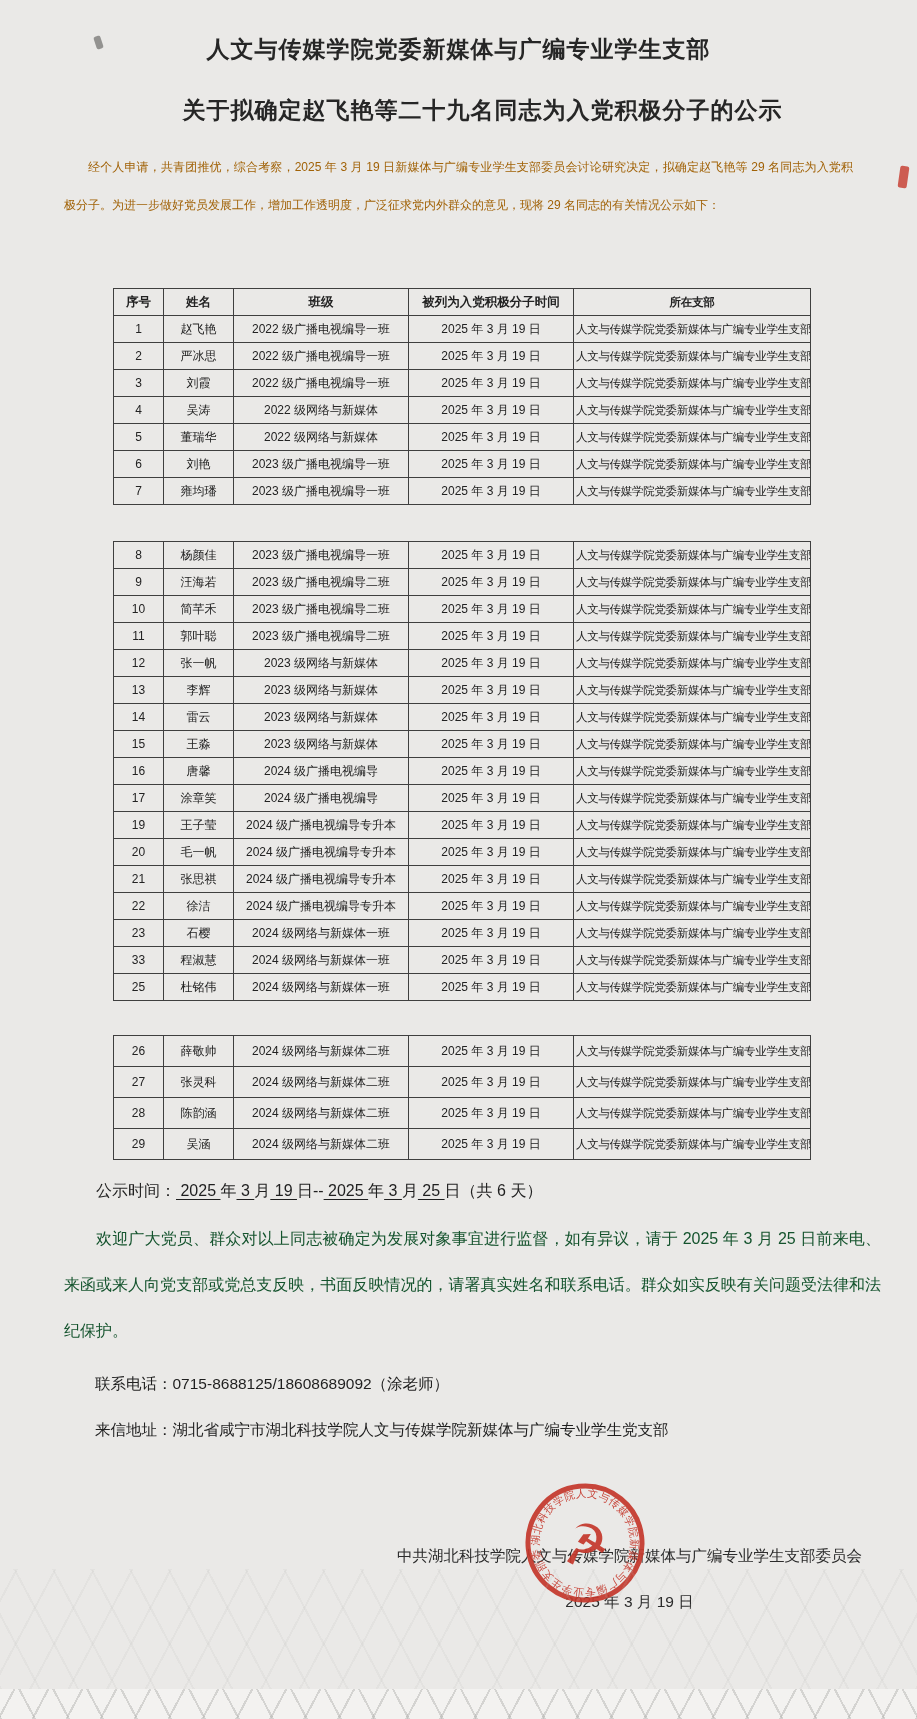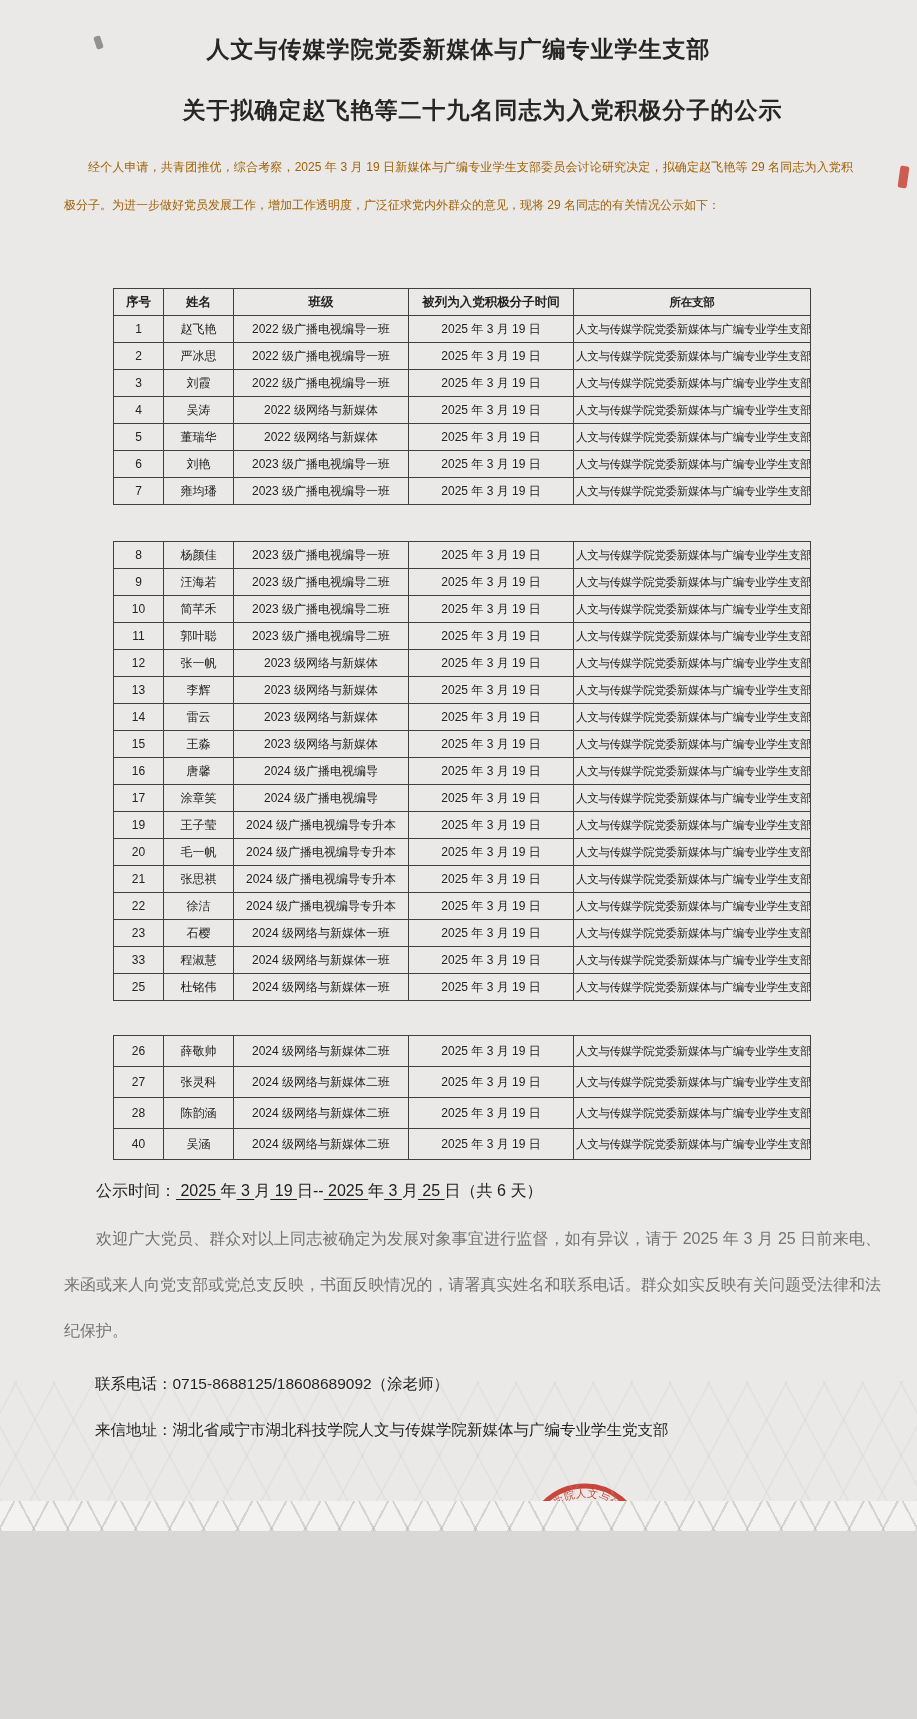--- a/index.html
+++ b/index.html
@@ -1,18 +1,18 @@
 <!DOCTYPE html>
 <html><head>
 <meta charset="utf-8">
 <style>
   html,body{margin:0;padding:0;background:#d9d8d6;}
   .page{
     position:relative;
-    width:917px;height:1531px;
+    width:917px;height:1719px;
     background:#eae9e7;
     font-family:"Liberation Sans","DejaVu Sans",sans-serif;
     color:#262626;
     overflow:hidden;
     margin:0 auto;
   }
   .titles{padding-top:34px;}
   .doc-org{
     text-align:center;font-size:23px;font-weight:bold;letter-spacing:1px;margin:0;
   }
@@ -50,21 +50,21 @@
   .c-branch{width:237px;font-size:11.5px;letter-spacing:-0.3px;}
   .publicity{
     margin:16px 64px 0 64px;
     font-size:16px;line-height:30px;color:#1f1f1f;
     text-indent:2em;
   }
   .publicity .u{text-decoration:underline;text-underline-offset:3px;}
   .supervision{
     margin:10px 36px 0 64px;
     font-size:16px;line-height:46px;
-    text-align:justify;text-indent:2em;color:#737373;
+    text-align:justify;text-indent:2em;color:#14532d;
   }
   .contact-line{
     margin:14px 64px 0 64px;
     font-size:15.5px;line-height:32px;color:#1f1f1f;
     text-indent:2em;
   }
   .sign-block{
     position:absolute;top:1546px;right:55px;text-align:center;
     font-size:15.5px;color:#2b2b2b;
   }
@@ -332,21 +332,21 @@
           <td class="c-branch">人文与传媒学院党委新媒体与广编专业学生支部</td>
         </tr>
         <tr>
           <td class="c-no">28</td>
           <td class="c-name">陈韵涵</td>
           <td class="c-cls">2024 级网络与新媒体二班</td>
           <td class="c-date">2025 年 3 月 19 日</td>
           <td class="c-branch">人文与传媒学院党委新媒体与广编专业学生支部</td>
         </tr>
         <tr>
-          <td class="c-no">40</td>
+          <td class="c-no">29</td>
           <td class="c-name">吴涵</td>
           <td class="c-cls">2024 级网络与新媒体二班</td>
           <td class="c-date">2025 年 3 月 19 日</td>
           <td class="c-branch">人文与传媒学院党委新媒体与广编专业学生支部</td>
         </tr>
       </tbody>
   </table>
 
   <p class="publicity" id="publicity-line"><span>公示时间：</span><span class="u"> 2025 </span><span>年</span><span class="u"> 3 </span><span>月</span><span class="u"> 19 </span><span>日--</span><span class="u"> 2025 </span><span>年</span><span class="u"> 3 </span><span>月</span><span class="u"> 25 </span><span>日（共 6 天）</span></p>
 

